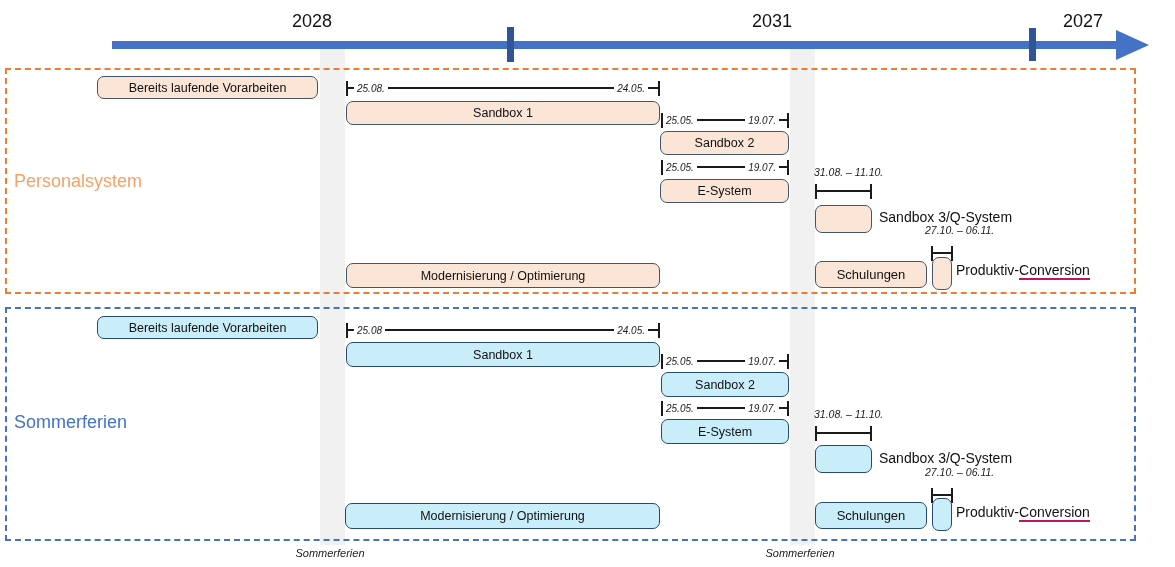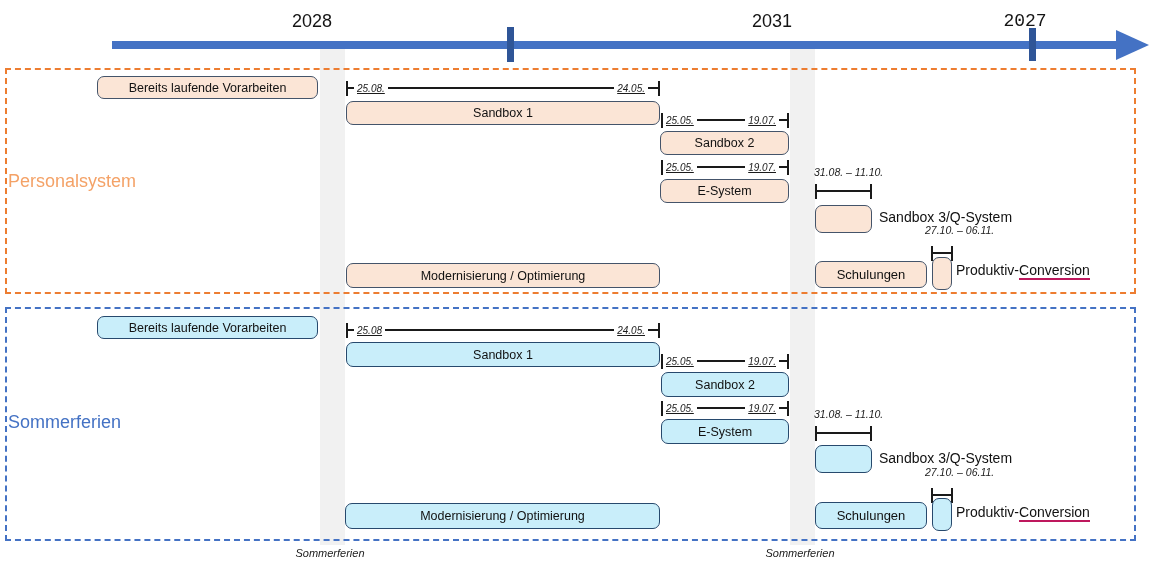--- a/index.html
+++ b/index.html
@@ -12,50 +12,50 @@
   
   .year { position:absolute; top:11px; width:80px; text-align:center; font-size:18px; color:#141414; z-index:3; }
   .tl-bar { position:absolute; left:112px; top:41px; width:1010px; height:8px; background:#4472C4; z-index:2; }
   .tl-tick { position:absolute; width:7px; background:#2F5597; z-index:3; }
   .tl-arrow { position:absolute; left:1116px; top:30px; width:0; height:0;
     border-left:33px solid #4472C4; border-top:15px solid transparent; border-bottom:15px solid transparent; z-index:2; }
   
   .section { position:absolute; left:5px; width:1131px; box-sizing:border-box; z-index:1; }
   .sec-p { top:68px;  height:226px; border:2px dashed #ED7D31; }
   .sec-f { top:307px; height:234px; border:2px dashed #4472C4; }
-  .sec-label { position:absolute; left:8px; font-size:18px; z-index:2; white-space:nowrap; }
+  .sec-label { position:absolute; left:14px; font-size:18px; z-index:2; white-space:nowrap; }
   .sec-label.p { color:#F4A267; }
   .sec-label.f { color:#4472C4; }
   
   .gbox { position:absolute; display:flex; align-items:center; justify-content:center;
     border-radius:7px; font-size:12.5px; color:#111; z-index:2; box-sizing:border-box; white-space:nowrap; }
   .gbox.p { background:#FBE5D6; border:1.6px solid #44546A; }
   .gbox.f { background:#C9EEFA; border:1.6px solid #27496D; }
   
   .bracket { position:absolute; display:flex; align-items:center; height:16px; z-index:2; }
   .bracket .tick { width:2px; height:15px; background:#1a1a1a; flex:0 0 auto; }
   .bracket .seg  { height:1.5px; background:#1a1a1a; flex:0 0 auto; }
   .bracket .seg.grow { flex:1 1 auto; }
-  .bracket .date { font-size:10px; font-style:italic; color:#1a1a1a; padding:0 3px; white-space:nowrap;text-decoration:underline; }
+  .bracket .date { font-size:10px; font-style:italic; color:#1a1a1a; padding:0 3px; white-space:nowrap; }
   .range-label { position:absolute; font-size:10.5px; font-style:italic; color:#1a1a1a; z-index:2; white-space:nowrap; }
   .side-label { position:absolute; font-size:14px; color:#111; z-index:2; white-space:nowrap; }
   .redline { border-bottom:2px solid #be185d; }
   .summer { position:absolute; top:547px; width:110px; text-align:center; font-size:11px; font-style:italic; color:#222; z-index:2; }
 </style>
 </head>
 <body>
 
 <div id="canvas">
 
   <div class="band" style="left:320px;"></div>
   <div class="band" style="left:790px;"></div>
 
   <div class="year" style="left:272px;">2028</div>
   <div class="year" style="left:732px;">2031</div>
-  <div class="year" style="left:985px;font-family:Liberation Mono, monospace;">2027</div>
+  <div class="year" style="left:1043px;">2027</div>
   <div class="tl-bar"></div>
   <div class="tl-tick" style="left:507px; top:27px; height:35px;"></div>
   <div class="tl-tick" style="left:1029px; top:28px; height:33px;"></div>
   <div class="tl-arrow"></div>
 
   <div class="section sec-p"></div>
   <div class="sec-label p" style="top:171px;">Personalsystem</div>
 
   <div class="gbox p" style="left:97px; top:76px; width:221px; height:23px;">Bereits laufende Vorarbeiten</div>
 

